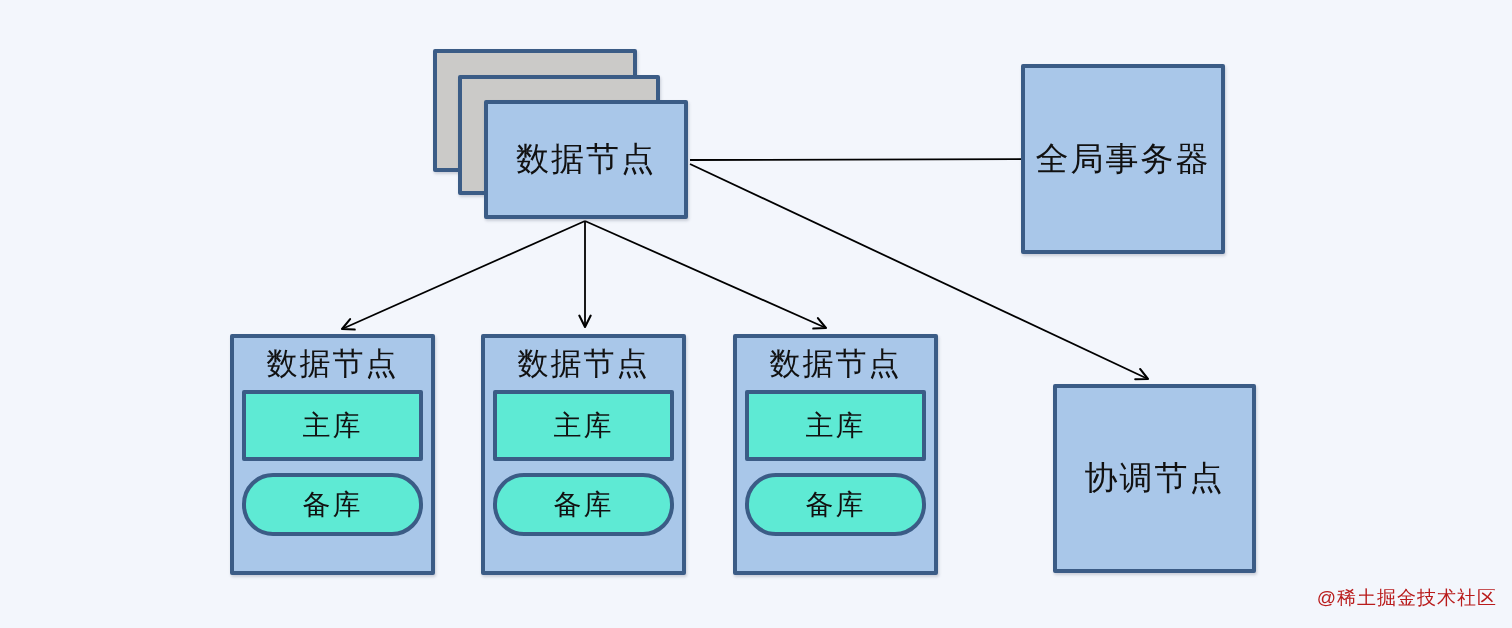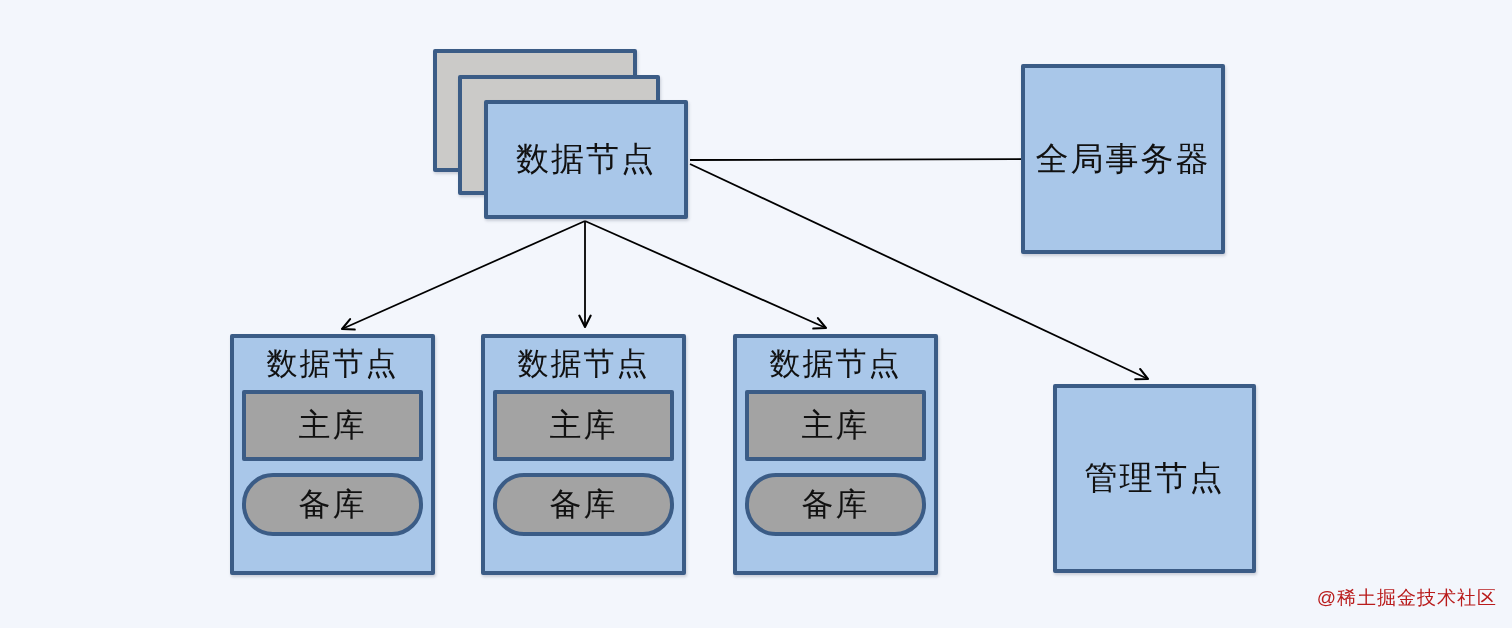--- a/index.html
+++ b/index.html
@@ -51,25 +51,25 @@
   .datanode-3{left:733px;}
   .datanode .dn-title{
     height:52px;
     display:flex;align-items:center;justify-content:center;
     font-size:31px;letter-spacing:2px;color:#111;
   }
   .db{
     box-sizing:border-box;
     margin:0 8px 12px 8px;
     height:71px;
-    background:#a3a3a3;
+    background:#5eead4;
     border:4px solid #3b5c86;
     border-radius:2px;
     display:flex;align-items:center;justify-content:center;
-    font-size:32px;letter-spacing:2px;color:#111;
+    font-size:28px;letter-spacing:2px;color:#111;
   }
   .db.standby{height:63px;margin-bottom:0;border-radius:31px;}
   .watermark{
     position:absolute;
     right:15px;bottom:17px;
     font-size:19px;
     color:#b91c1c;
     letter-spacing:1px;
   }
 </style>
@@ -95,21 +95,21 @@
   <div class="box gray stack-mid"></div>
   <div class="box blue coordinator">
     <span class="node-label">数据节点</span>
   </div>
 
   <div class="box blue gtm">
     <span class="node-label">全局事务器</span>
   </div>
 
   <div class="box blue mgmt">
-    <span class="node-label">管理节点</span>
+    <span class="node-label">协调节点</span>
   </div>
 
   <div class="box blue datanode datanode-1">
     <div class="dn-title">数据节点</div>
     <div class="db primary">主库</div>
     <div class="db standby">备库</div>
   </div>
 
   <div class="box blue datanode datanode-2">
     <div class="dn-title">数据节点</div>

